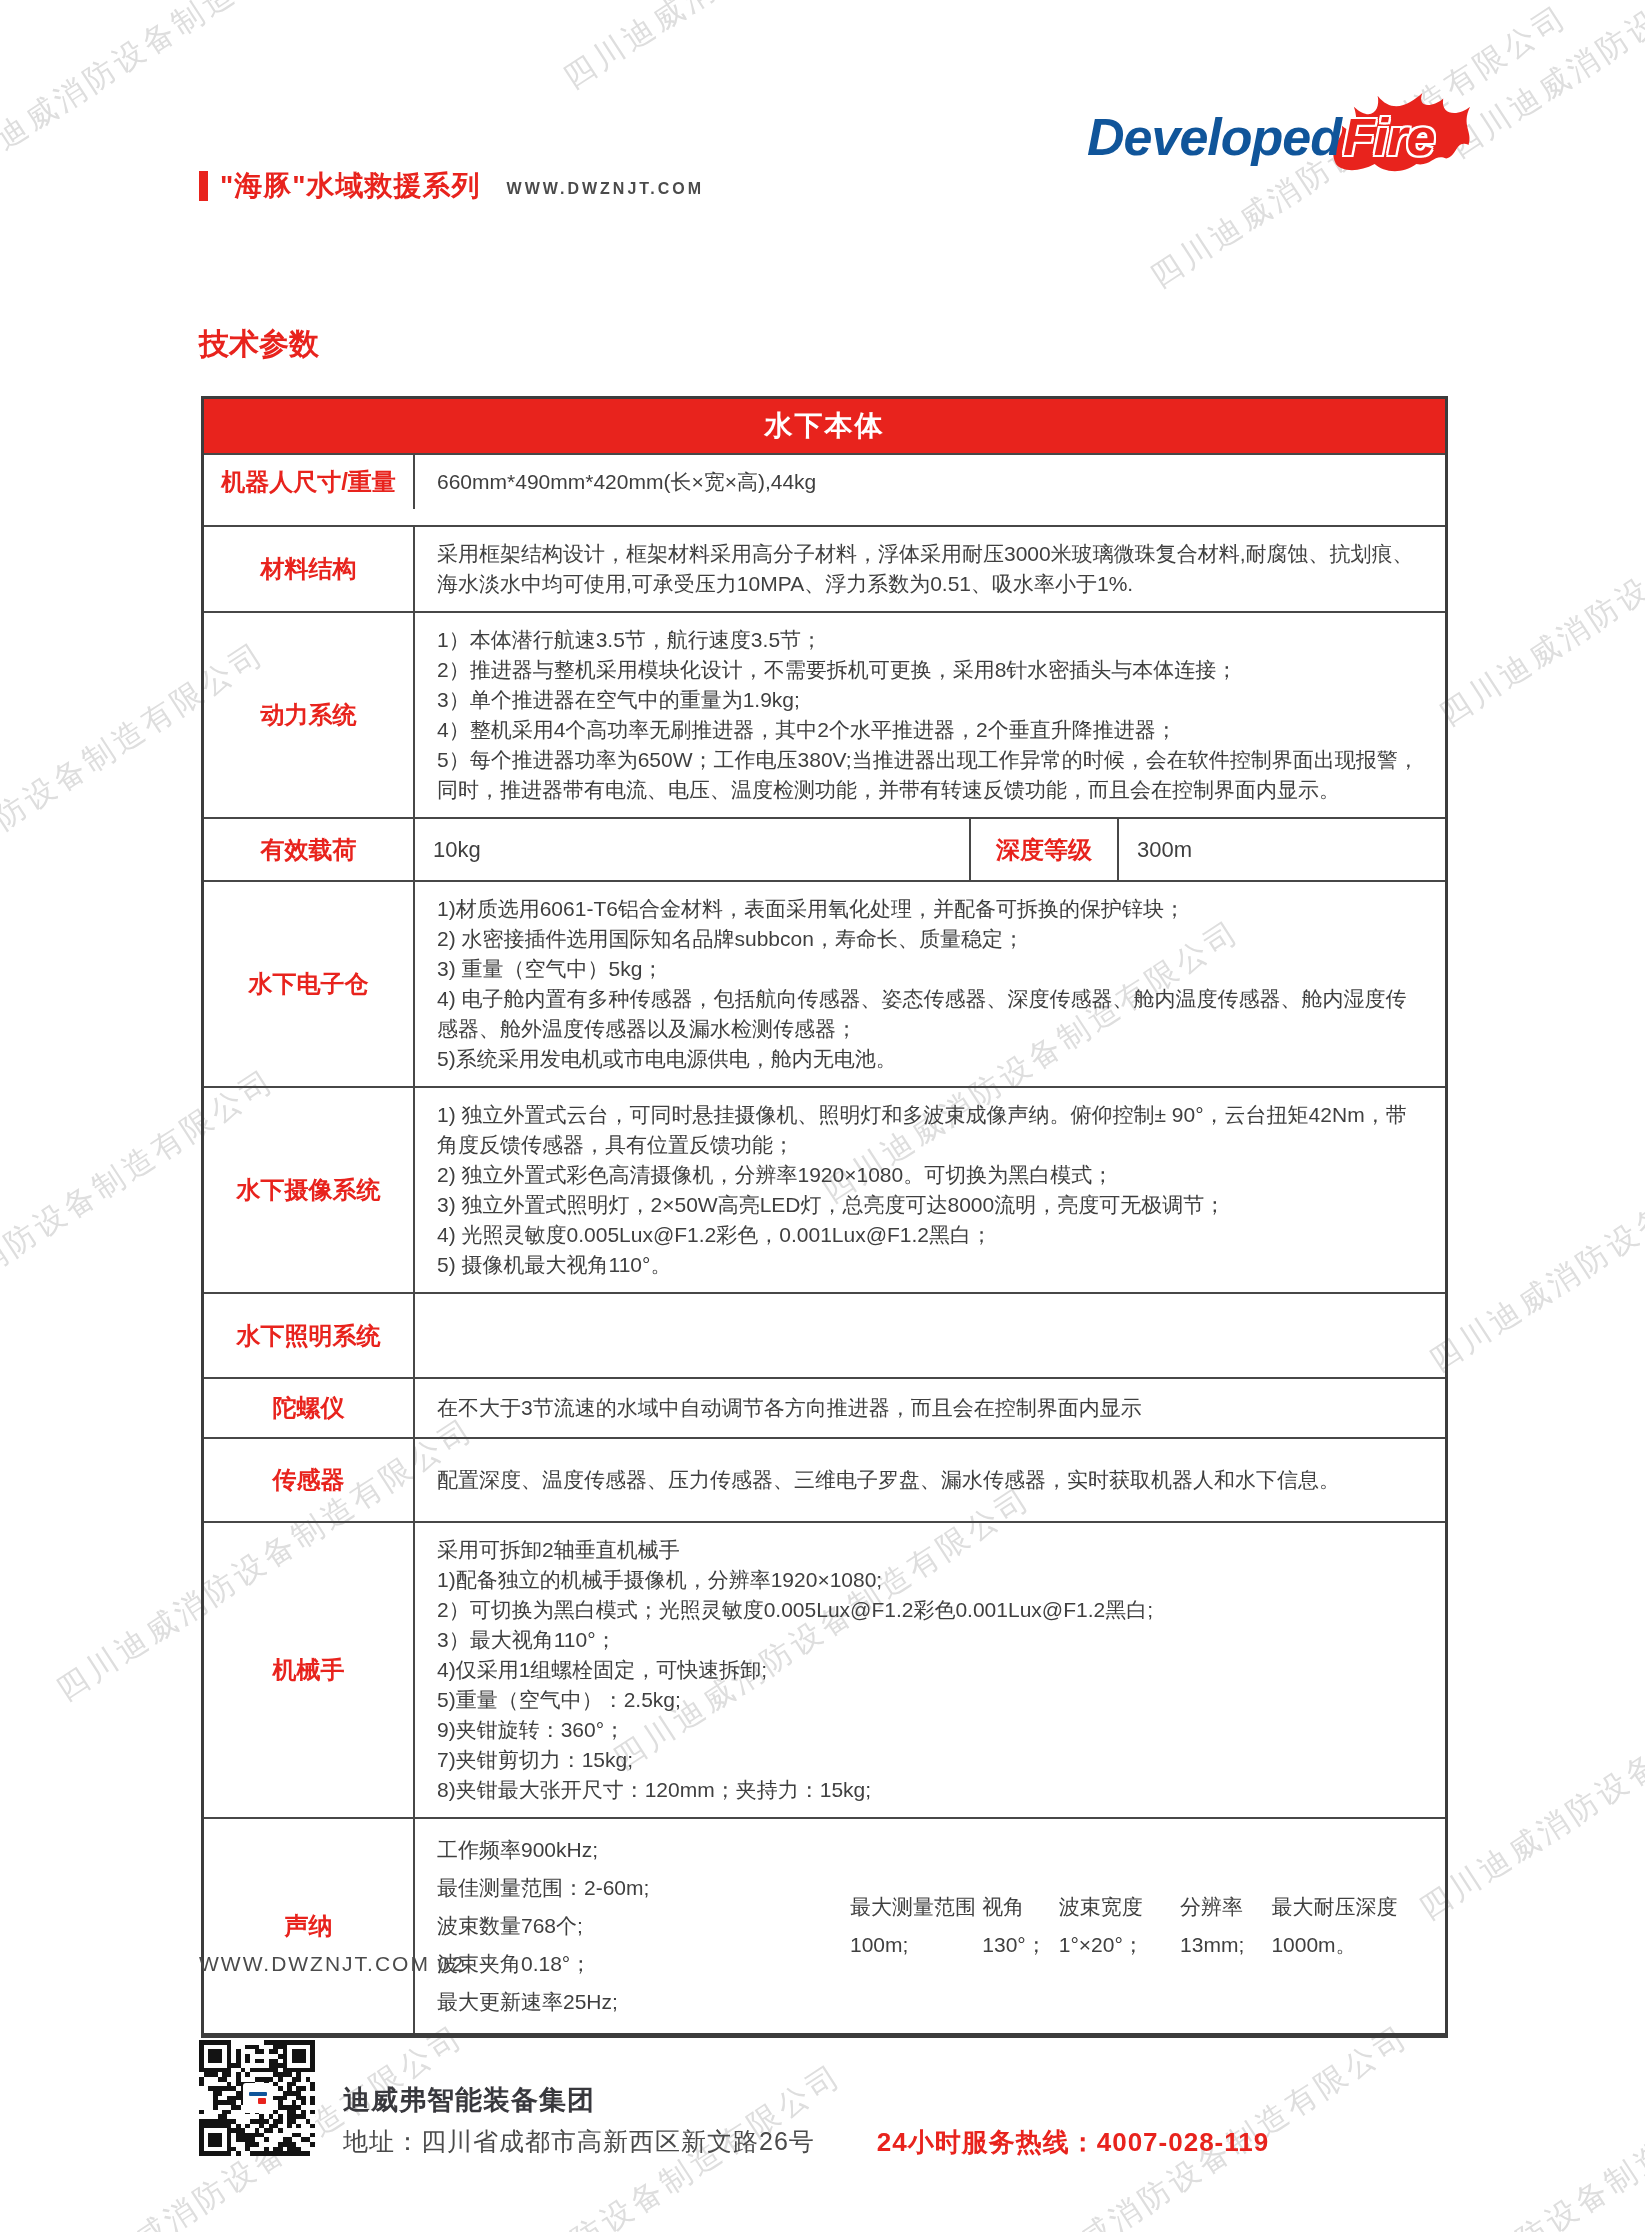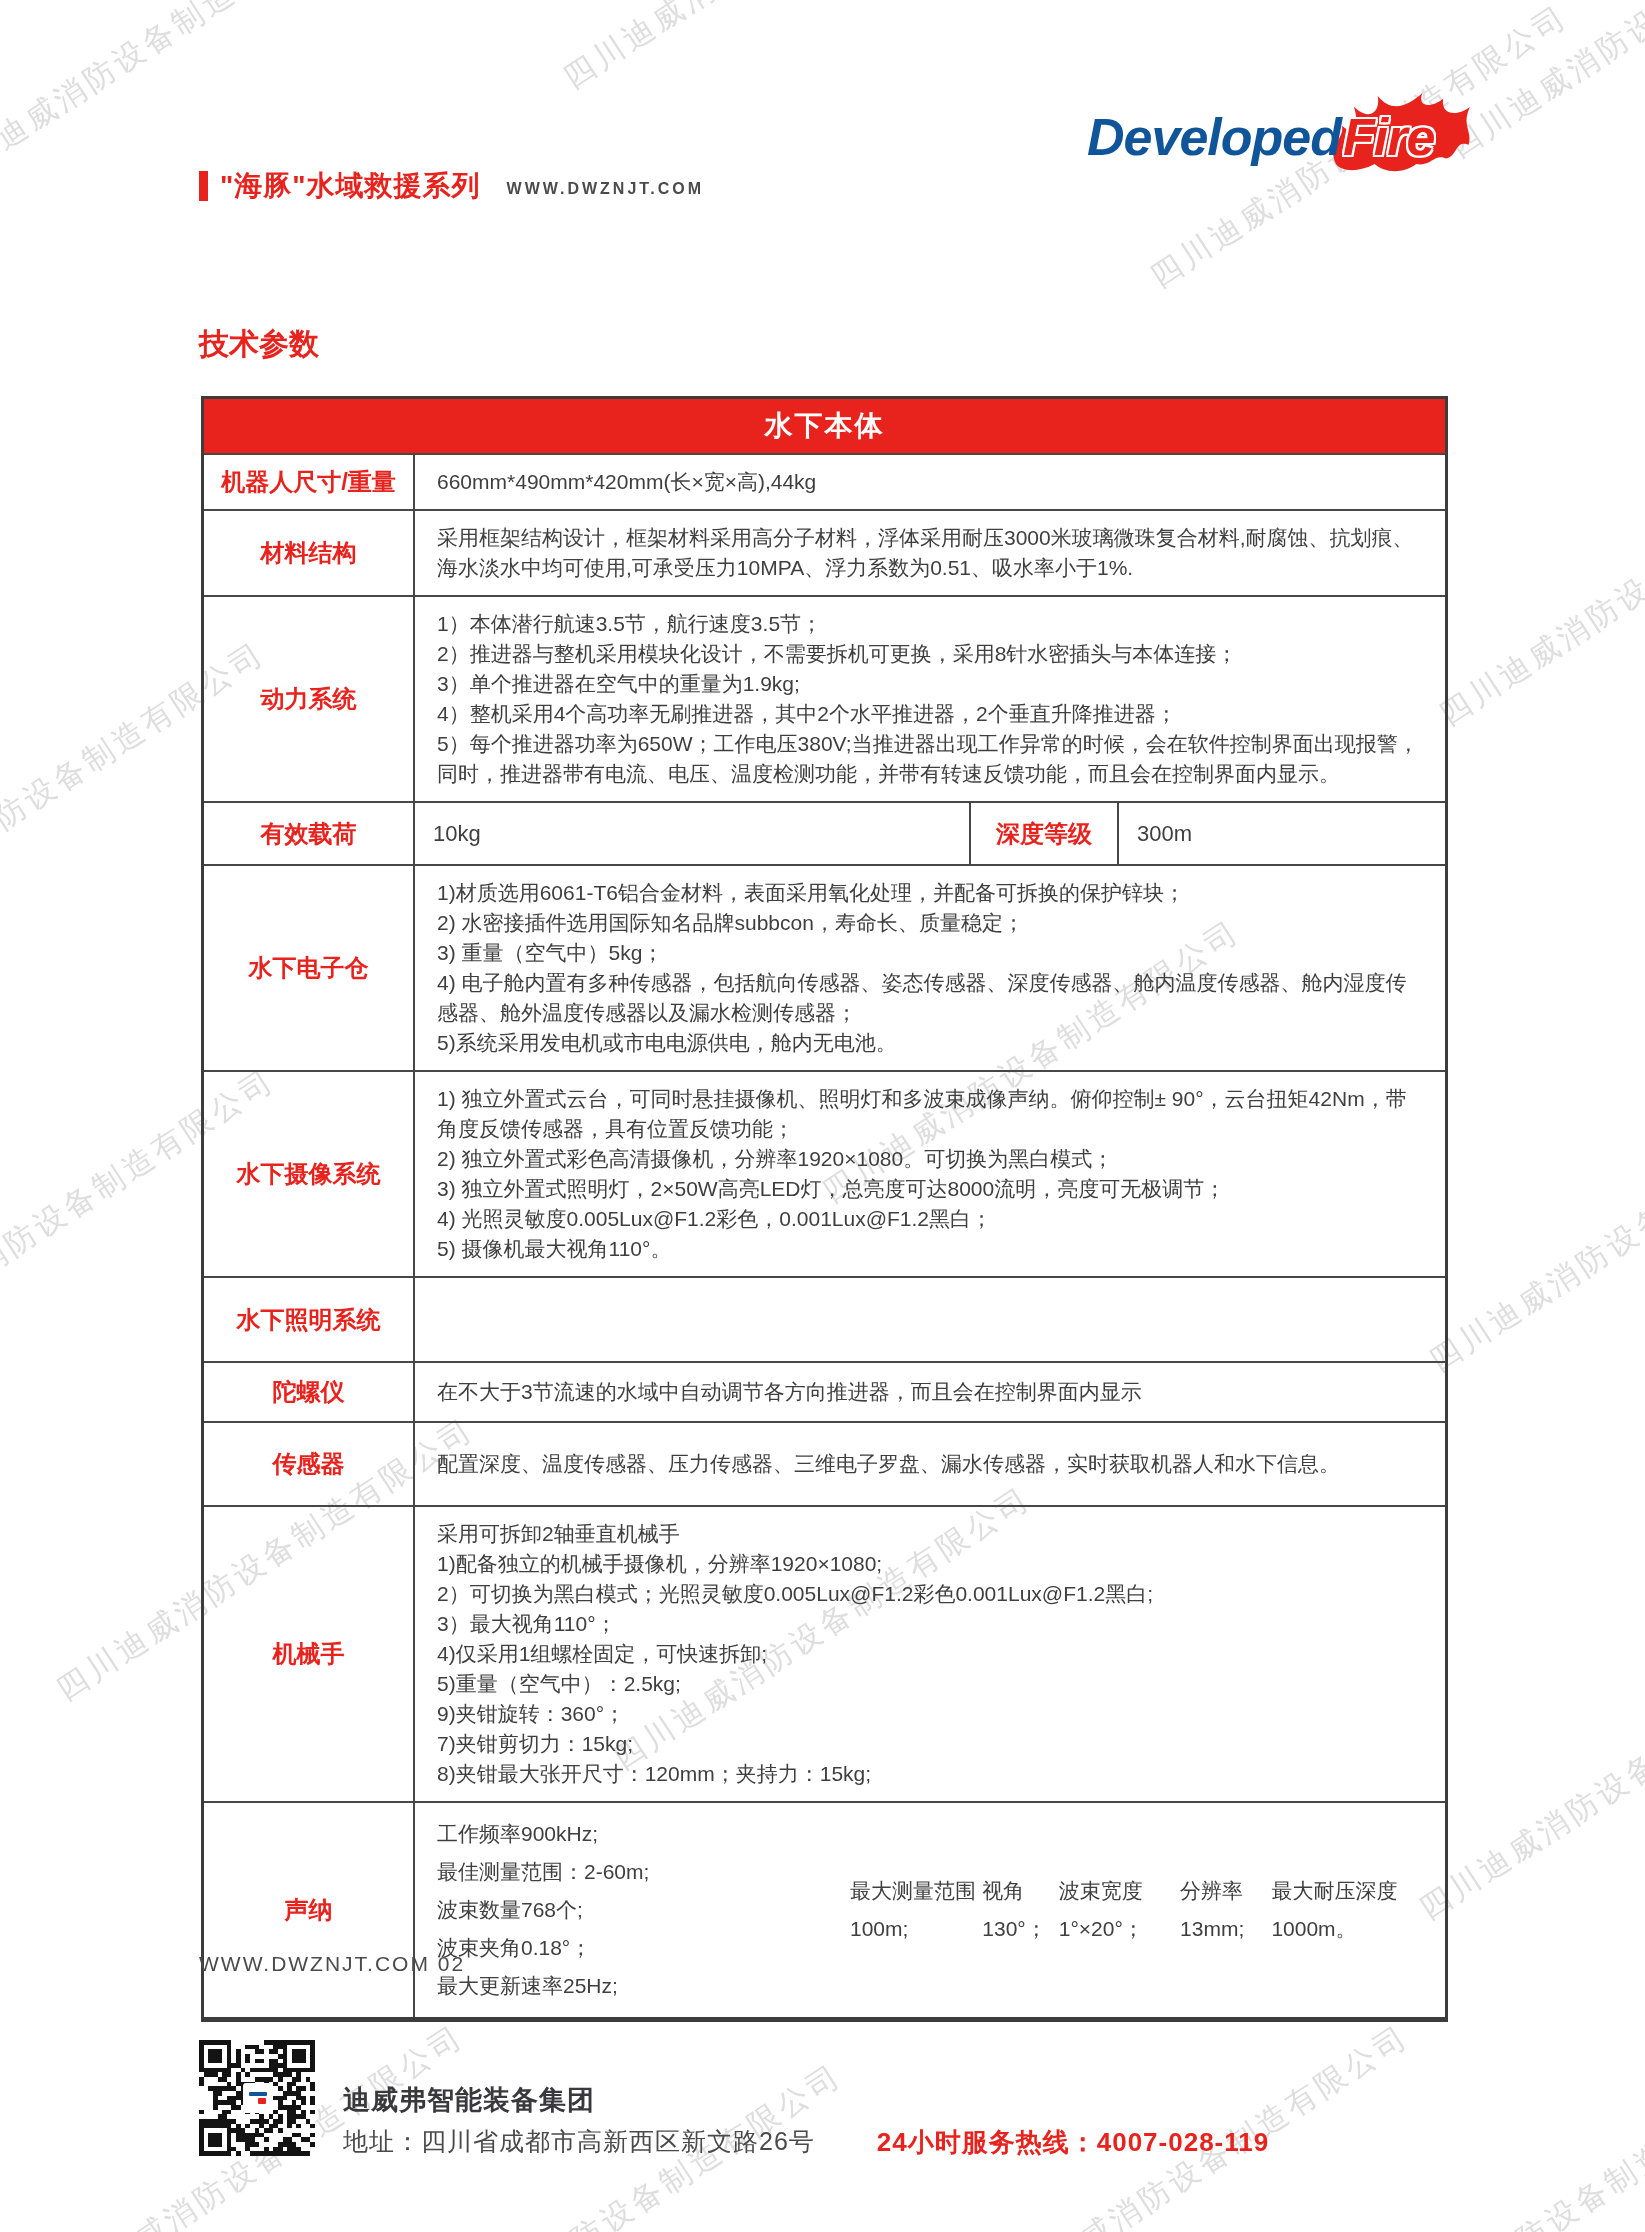--- a/index.html
+++ b/index.html
@@ -113,21 +113,21 @@
 
 <div class="spec-table">
   <div class="table-header">水下本体</div>
   <div id="table-body">
       <div class="t-row" style="min-height: 55px;">
         <div class="cell label-cell">机器人尺寸/重量</div>
         <div class="cell content-cell">
           <div class="ln">660mm*490mm*420mm(长×宽×高),44kg</div>
         </div>
       </div>
-      <div class="t-row" style="min-height: 75px;">
+      <div class="t-row" style="min-height: 75px; margin-top: 16px;">
         <div class="cell label-cell">材料结构</div>
         <div class="cell content-cell">
           <div class="ln">采用框架结构设计，框架材料采用高分子材料，浮体采用耐压3000米玻璃微珠复合材料,耐腐蚀、抗划痕、海水淡水中均可使用,可承受压力10MPA、浮力系数为0.51、吸水率小于1%.</div>
         </div>
       </div>
       <div class="t-row" style="min-height: 189px;">
         <div class="cell label-cell">动力系统</div>
         <div class="cell content-cell">
           <div class="ln">1）本体潜行航速3.5节，航行速度3.5节；</div>
           <div class="ln">2）推进器与整机采用模块化设计，不需要拆机可更换，采用8针水密插头与本体连接；</div>

